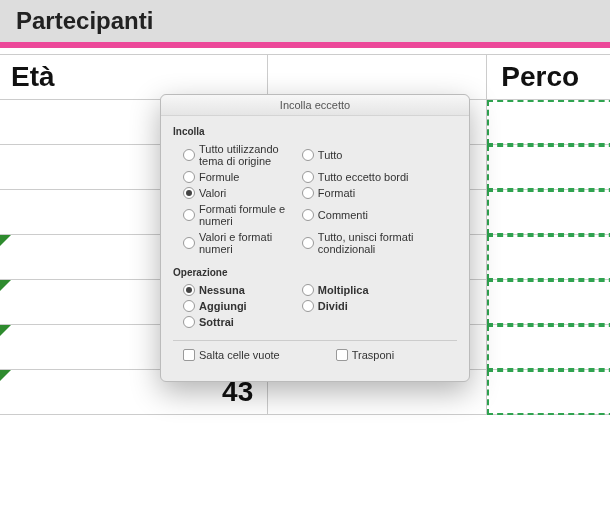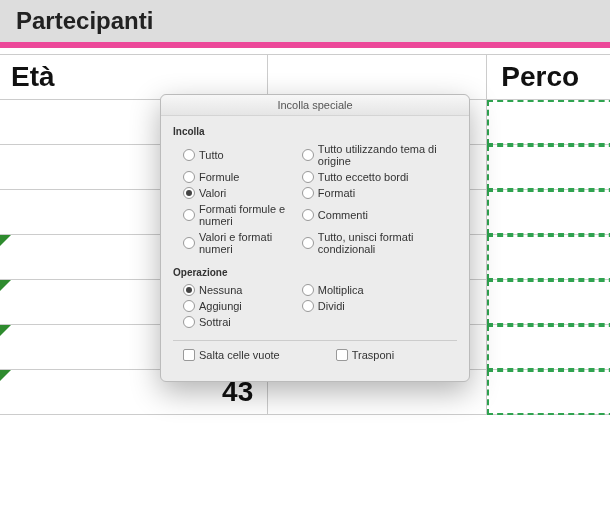--- a/index.html
+++ b/index.html
@@ -77,21 +77,21 @@
   }
   .dialog-body { padding: 10px 12px 10px 12px; }
   .section-label { font-weight: bold; font-size: 10px; margin-bottom: 6px; }
   .radio-grid {
     display: grid;
     grid-template-columns: 1fr 1.4fr;
     gap: 4px 8px;
     margin-bottom: 12px;
     margin-left: 10px;
   }
-  .radio-grid.op { grid-template-columns: 1fr 1.4fr; }
+  .radio-grid.op { grid-template-columns: 1fr 1.4fr; font-weight: bold; }
   .radio-item, .check-item {
     display: flex;
     align-items: center;
     font-size: 11px;
     color: #333;
     gap: 4px;
   }
   .radio {
     width: 12px; height: 12px;
     border-radius: 50%;
@@ -191,31 +191,31 @@
       </tr>
       <tr>
         <td class="col-a green-flag">43</td>
         <td class="col-b"></td>
         <td class="col-c paste-dest">43</td>
       </tr>
     </tbody>
 </table>
 
 <div class="dialog">
-  <div class="dialog-title">Incolla speciale</div>
+  <div class="dialog-title">Incolla eccetto</div>
   <div class="dialog-body">
     <div class="section-label">Incolla</div>
     <div class="radio-grid" id="paste-radios">
         <div class="radio-item">
           <span class="radio"></span>
+          <span>Tutto utilizzando tema di origine</span>
+        </div>
+        <div class="radio-item">
+          <span class="radio"></span>
           <span>Tutto</span>
-        </div>
-        <div class="radio-item">
-          <span class="radio"></span>
-          <span>Tutto utilizzando tema di origine</span>
         </div>
         <div class="radio-item">
           <span class="radio"></span>
           <span>Formule</span>
         </div>
         <div class="radio-item">
           <span class="radio"></span>
           <span>Tutto eccetto bordi</span>
         </div>
         <div class="radio-item">

